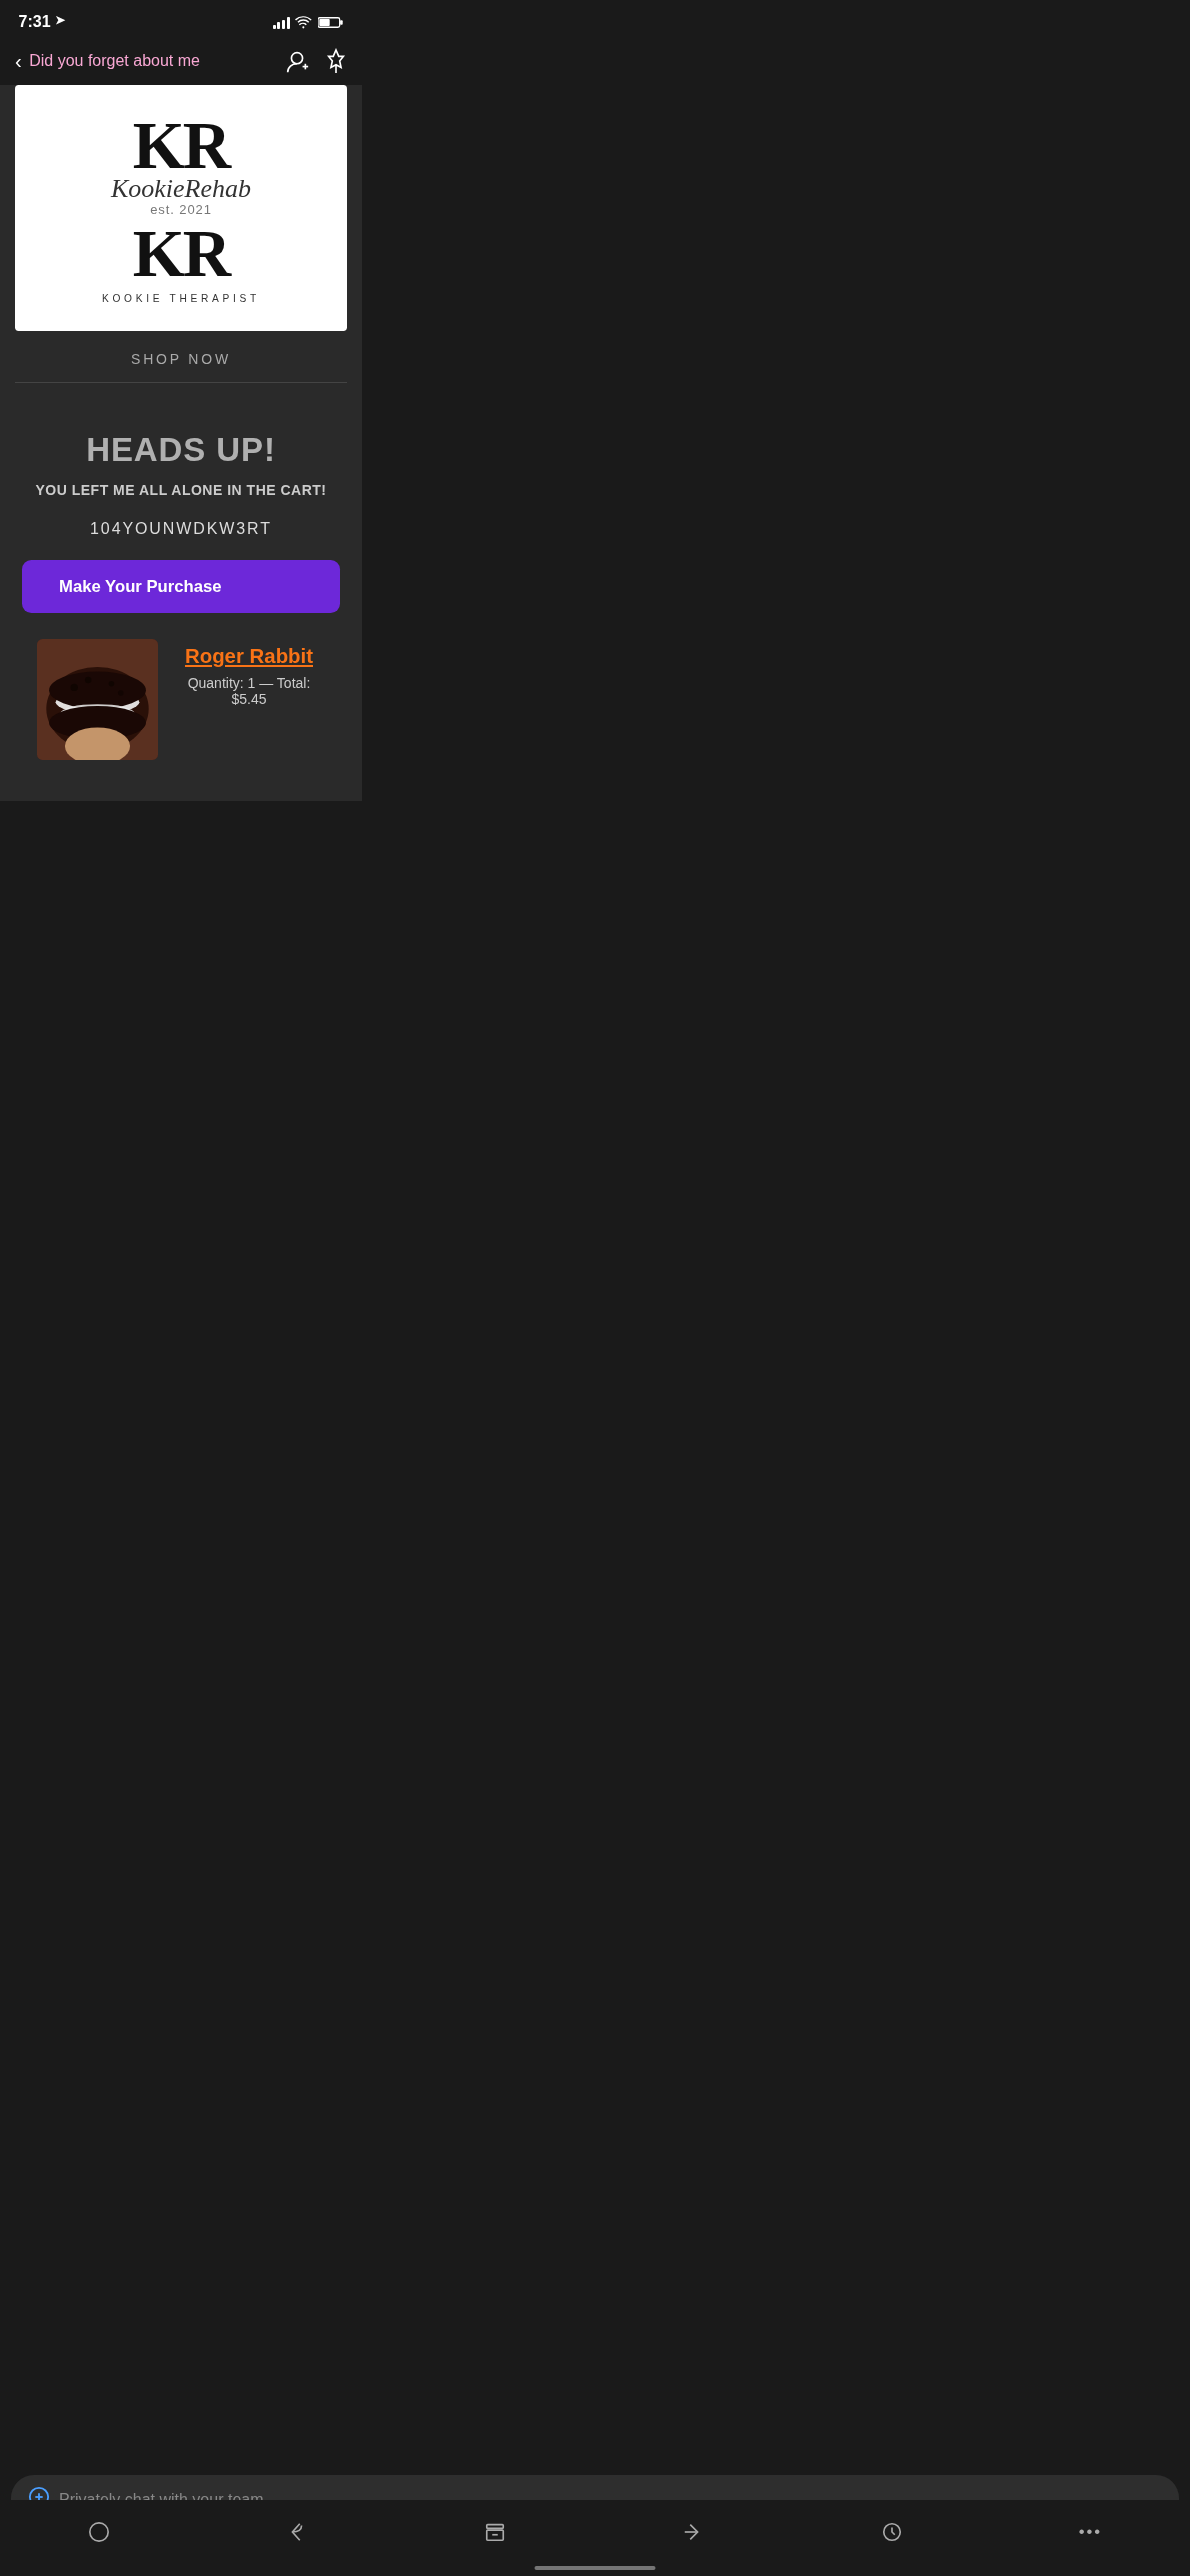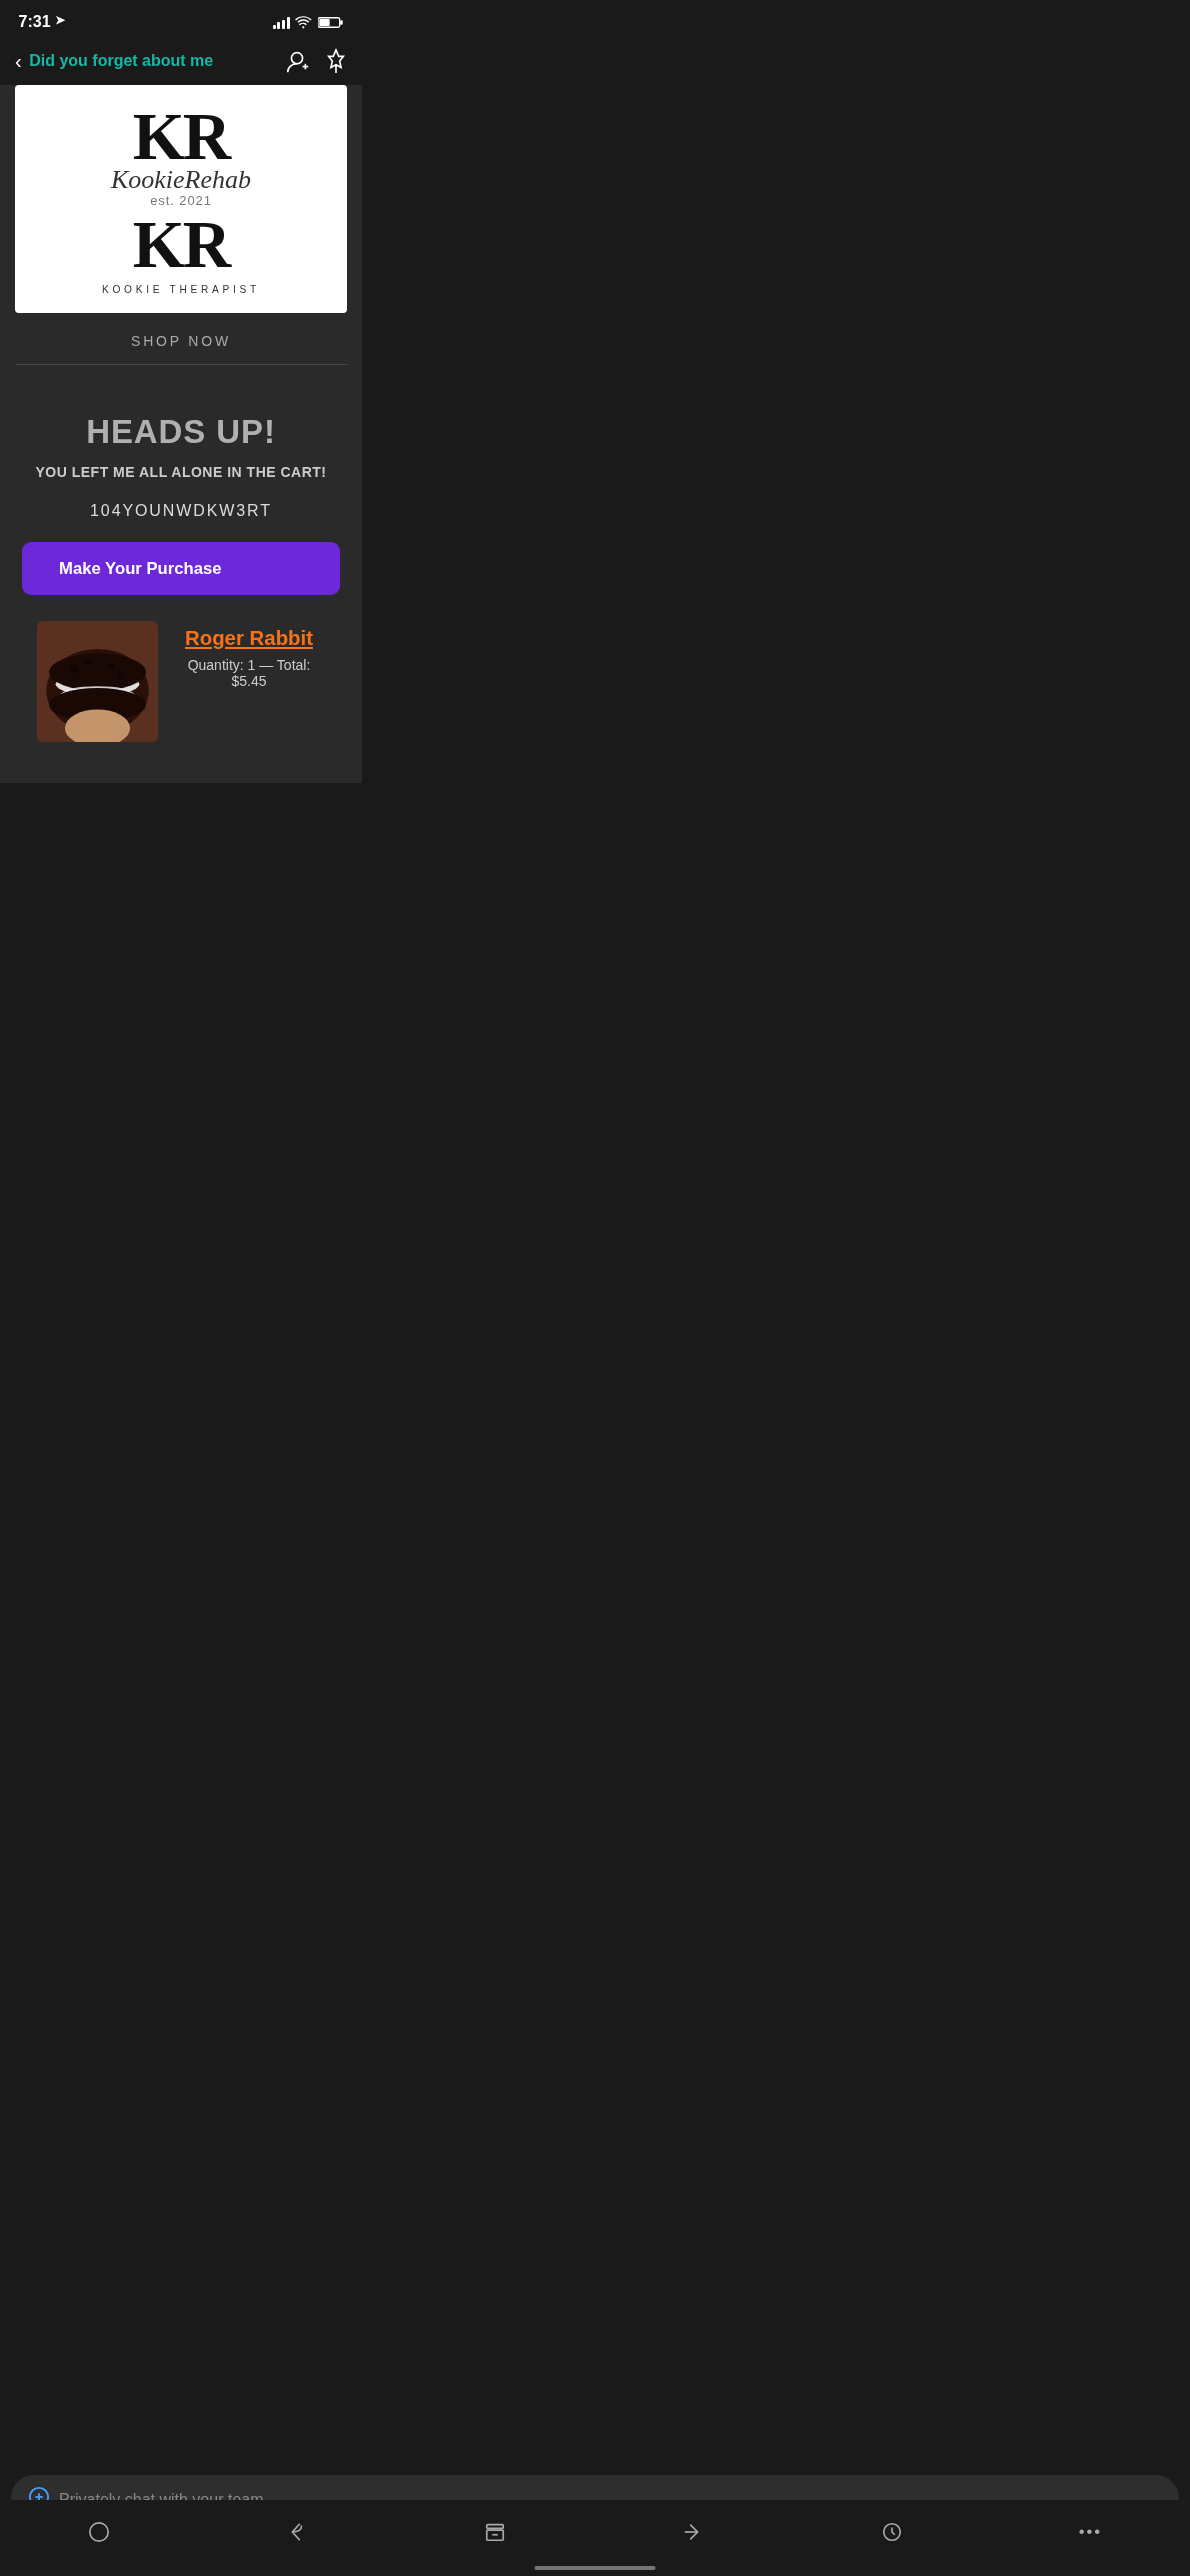--- a/index.html
+++ b/index.html
@@ -68,42 +68,42 @@
     }
 
     .back-arrow {
       color: #ffffff;
       font-size: 20.4px;
       font-weight: 300;
     }
 
     .email-subject {
       font-size: 16px;
-      font-weight: 700;
-      color: #14b8a6;
+      font-weight: 400;
+      color: #f9a8d4;
     }
 
     .nav-right {
       display: flex;
       align-items: center;
       gap: 15px;
     }
 
     
     .email-content {
       background: #2a2a2a;
       flex: 1;
     }
 
     
     .logo-section {
       background: #ffffff;
       margin: 0 15px;
       border-radius: 3.7px;
-      padding: 18px;
+      padding: 27px;
       text-align: center;
       overflow: hidden;
     }
 
     .logo-container {
       position: relative;
       display: flex;
       flex-direction: column;
       align-items: center;
     }

